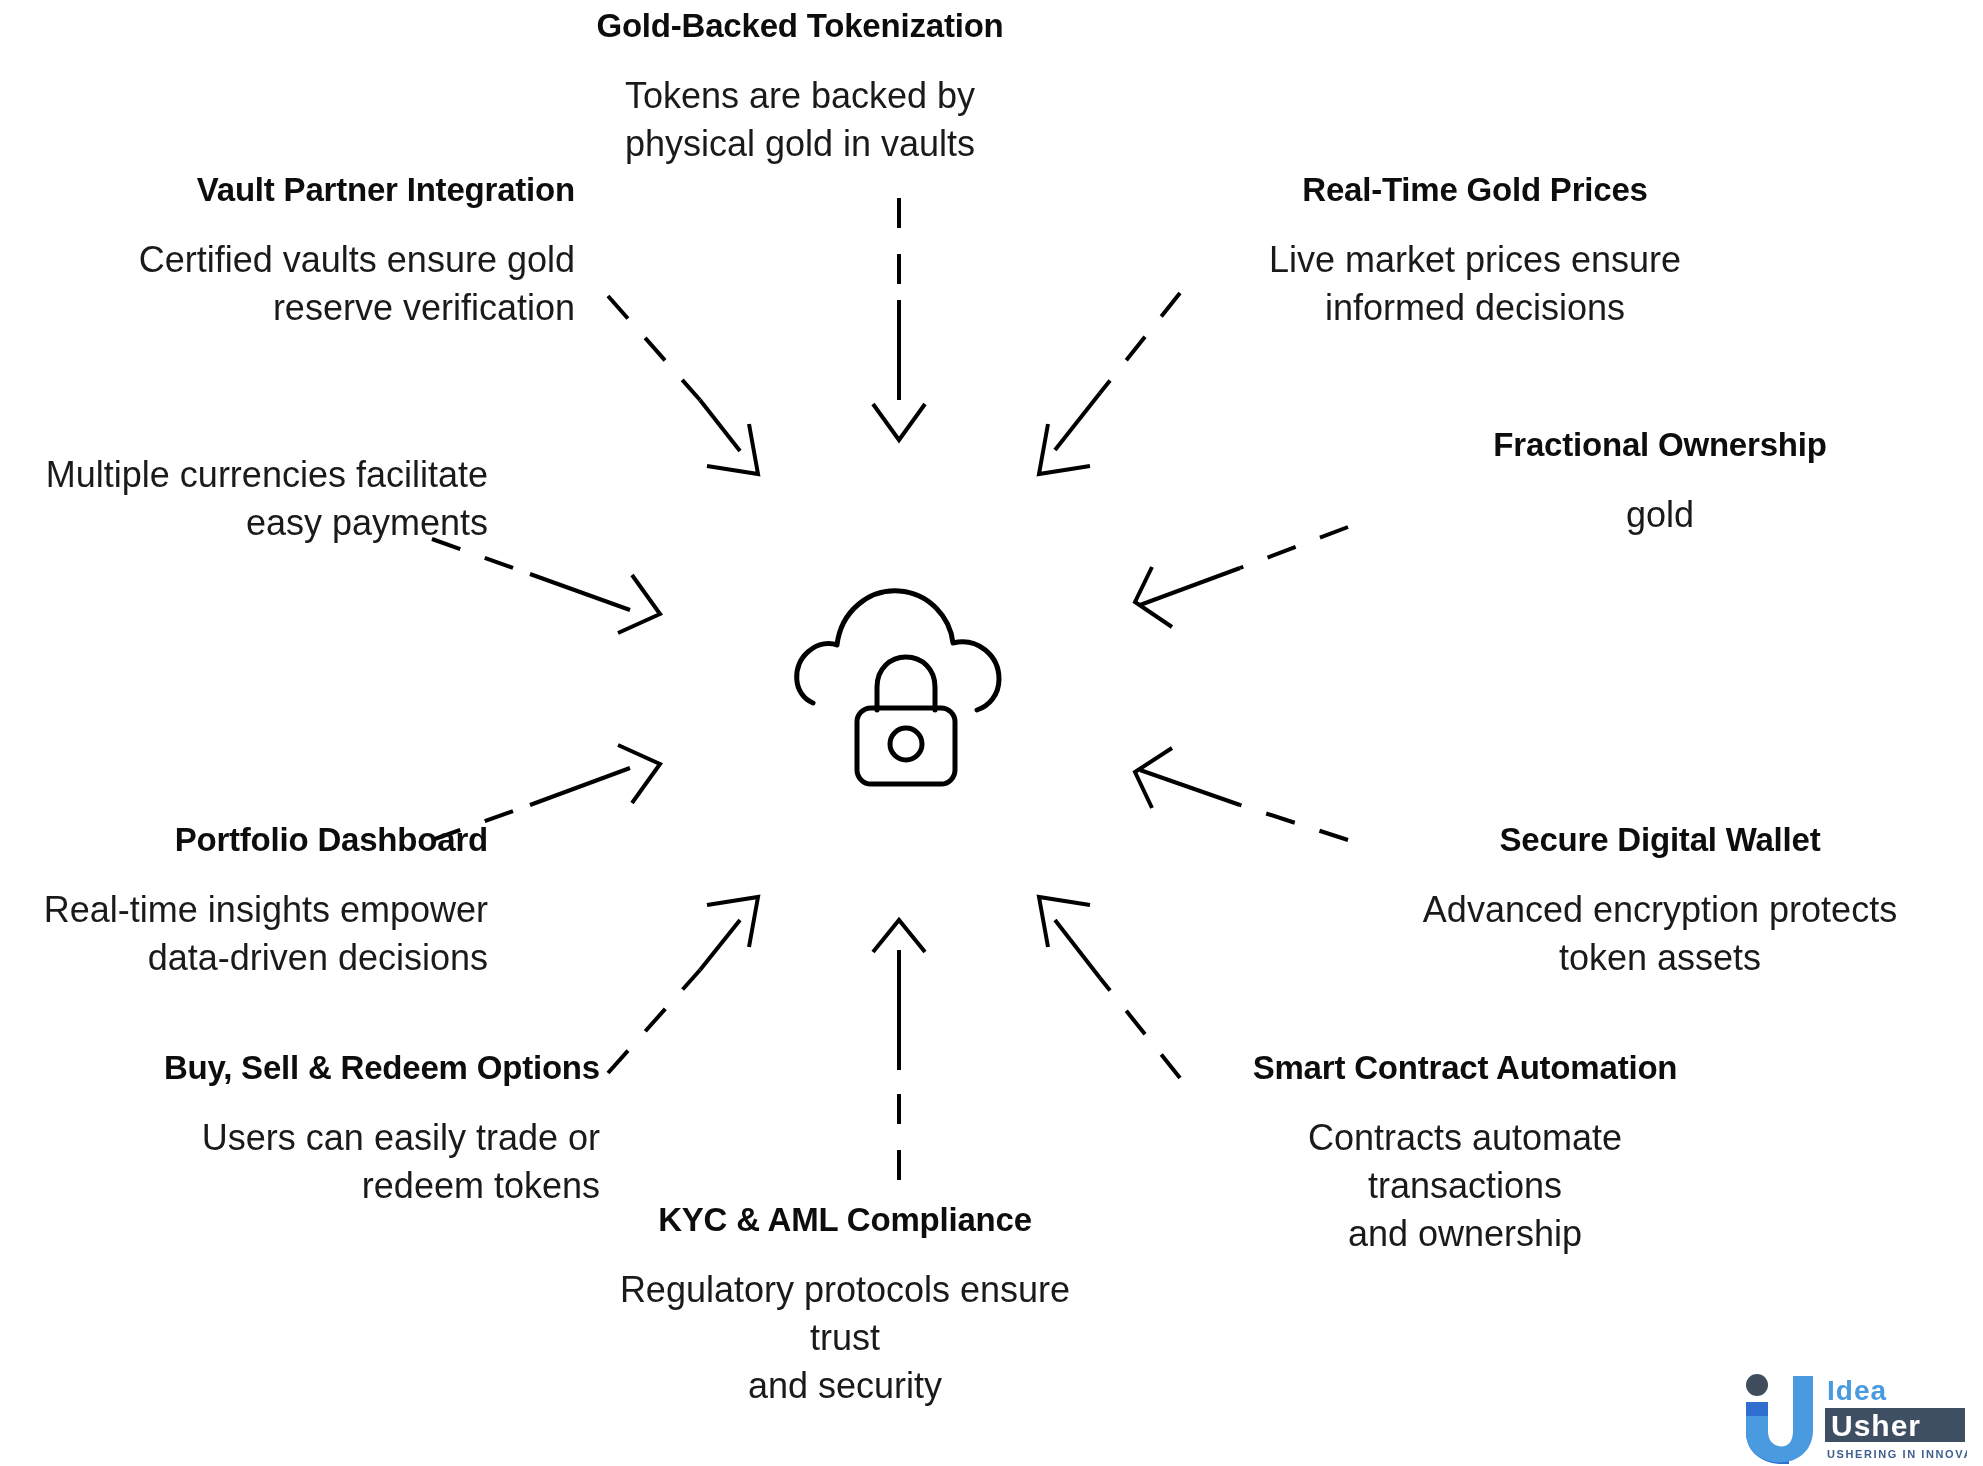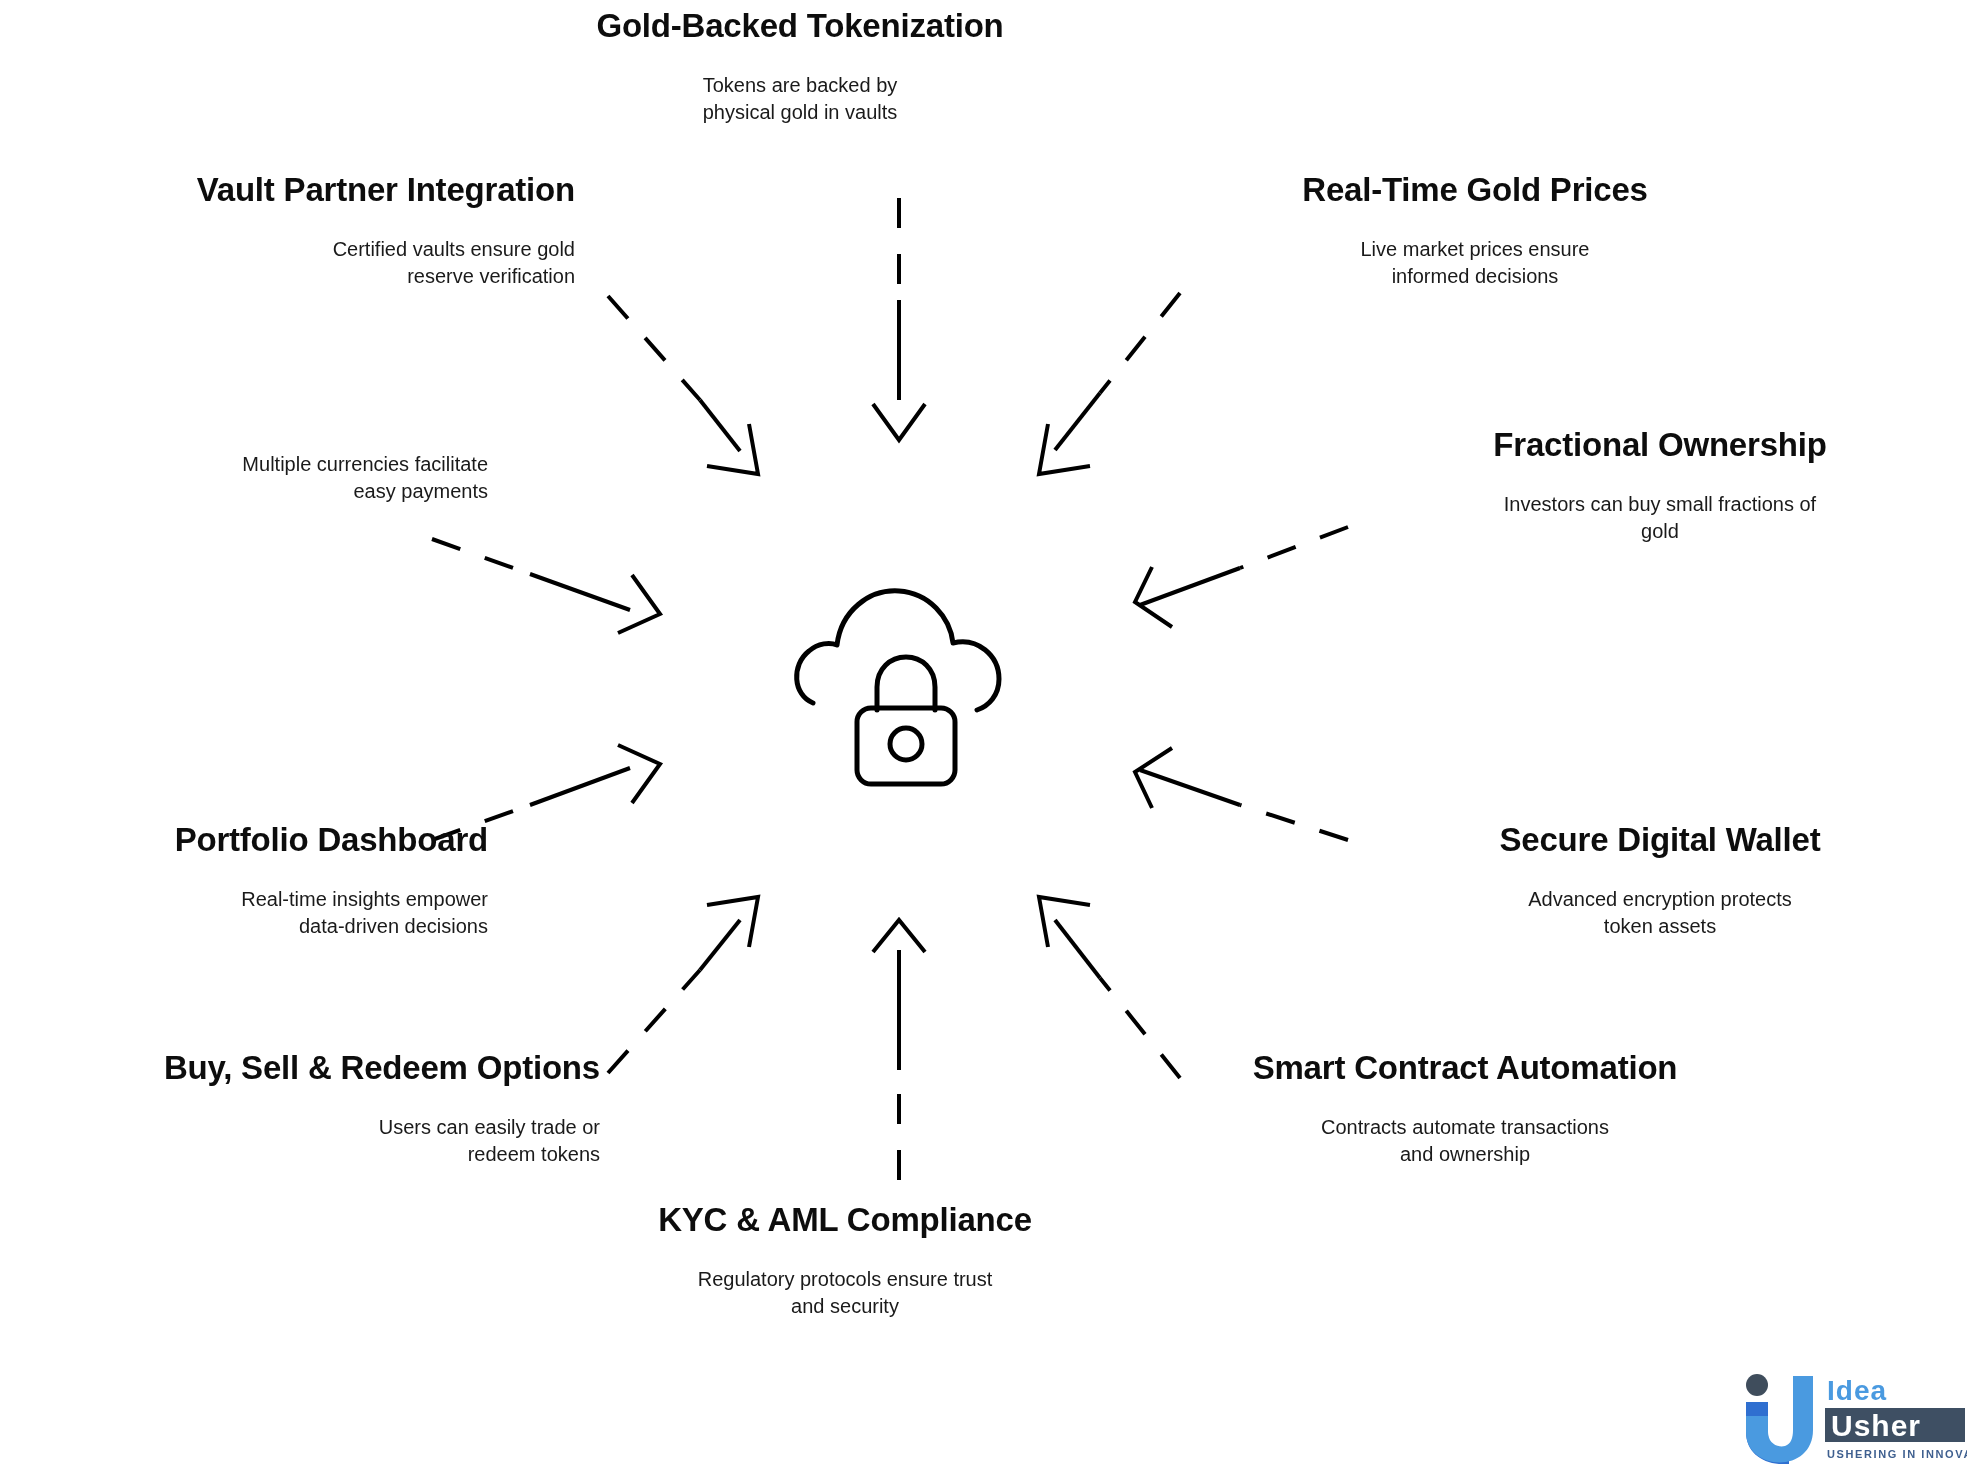--- a/index.html
+++ b/index.html
@@ -32,21 +32,21 @@
   }
   .node .title {
     font-size: 33px;
     font-weight: bold;
     line-height: 1.22;
     color: #0d0d0d;
     letter-spacing: -0.2px;
     margin: 0;
   }
   .node .desc {
-    font-size: 20px;
+    font-size: 36px;
     font-weight: normal;
     line-height: 1.33;
     color: #1a1a1a;
     margin: 0;
   }
   .node .gap {
     height: 26px;
   }
   .align-right { text-align: right; }
   .align-left  { text-align: center;  }
@@ -176,21 +176,20 @@
 
   <div class="node align-right" id="node-multi-currency-support">
     <div class="gap"></div>
     <p class="desc">Multiple currencies facilitate</p>
     <p class="desc">easy payments</p>
   </div>
 
   <div class="node align-left" id="node-fractional-ownership">
     <p class="title">Fractional Ownership</p>
     <div class="gap"></div>
-    <p class="desc">Investors can buy small fractions of</p>
     <p class="desc">gold</p>
   </div>
 
   <div class="node align-right" id="node-portfolio-dashboard">
     <p class="title">Portfolio Dashboard</p>
     <div class="gap"></div>
     <p class="desc">Real-time insights empower</p>
     <p class="desc">data-driven decisions</p>
   </div>
 

